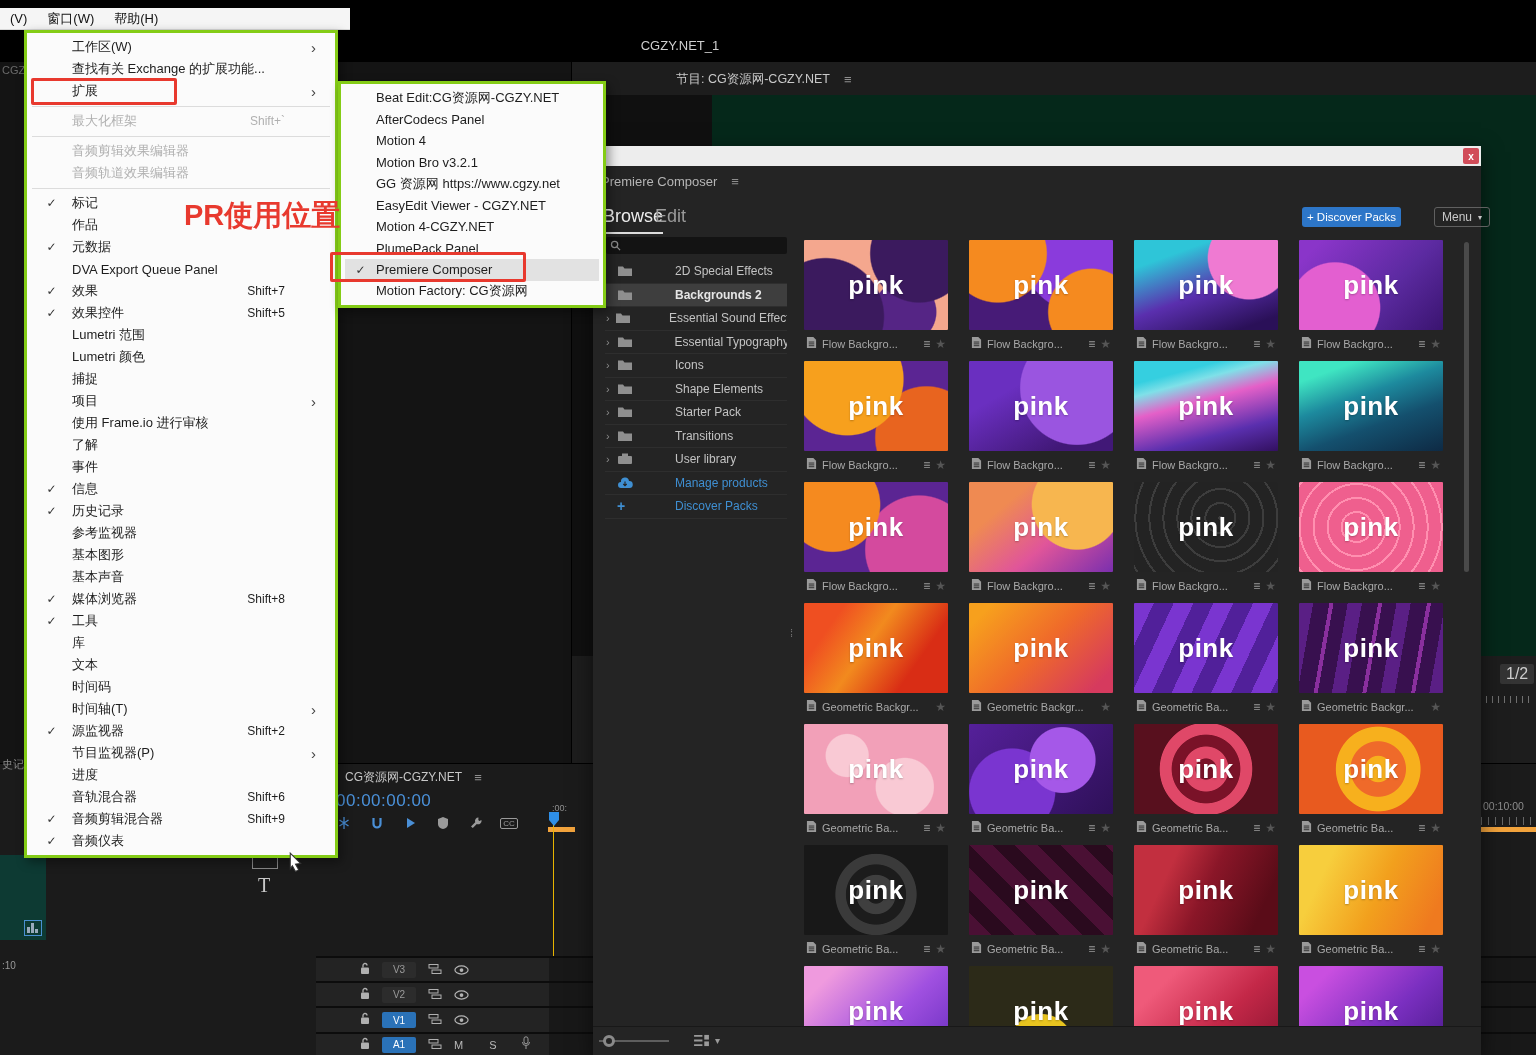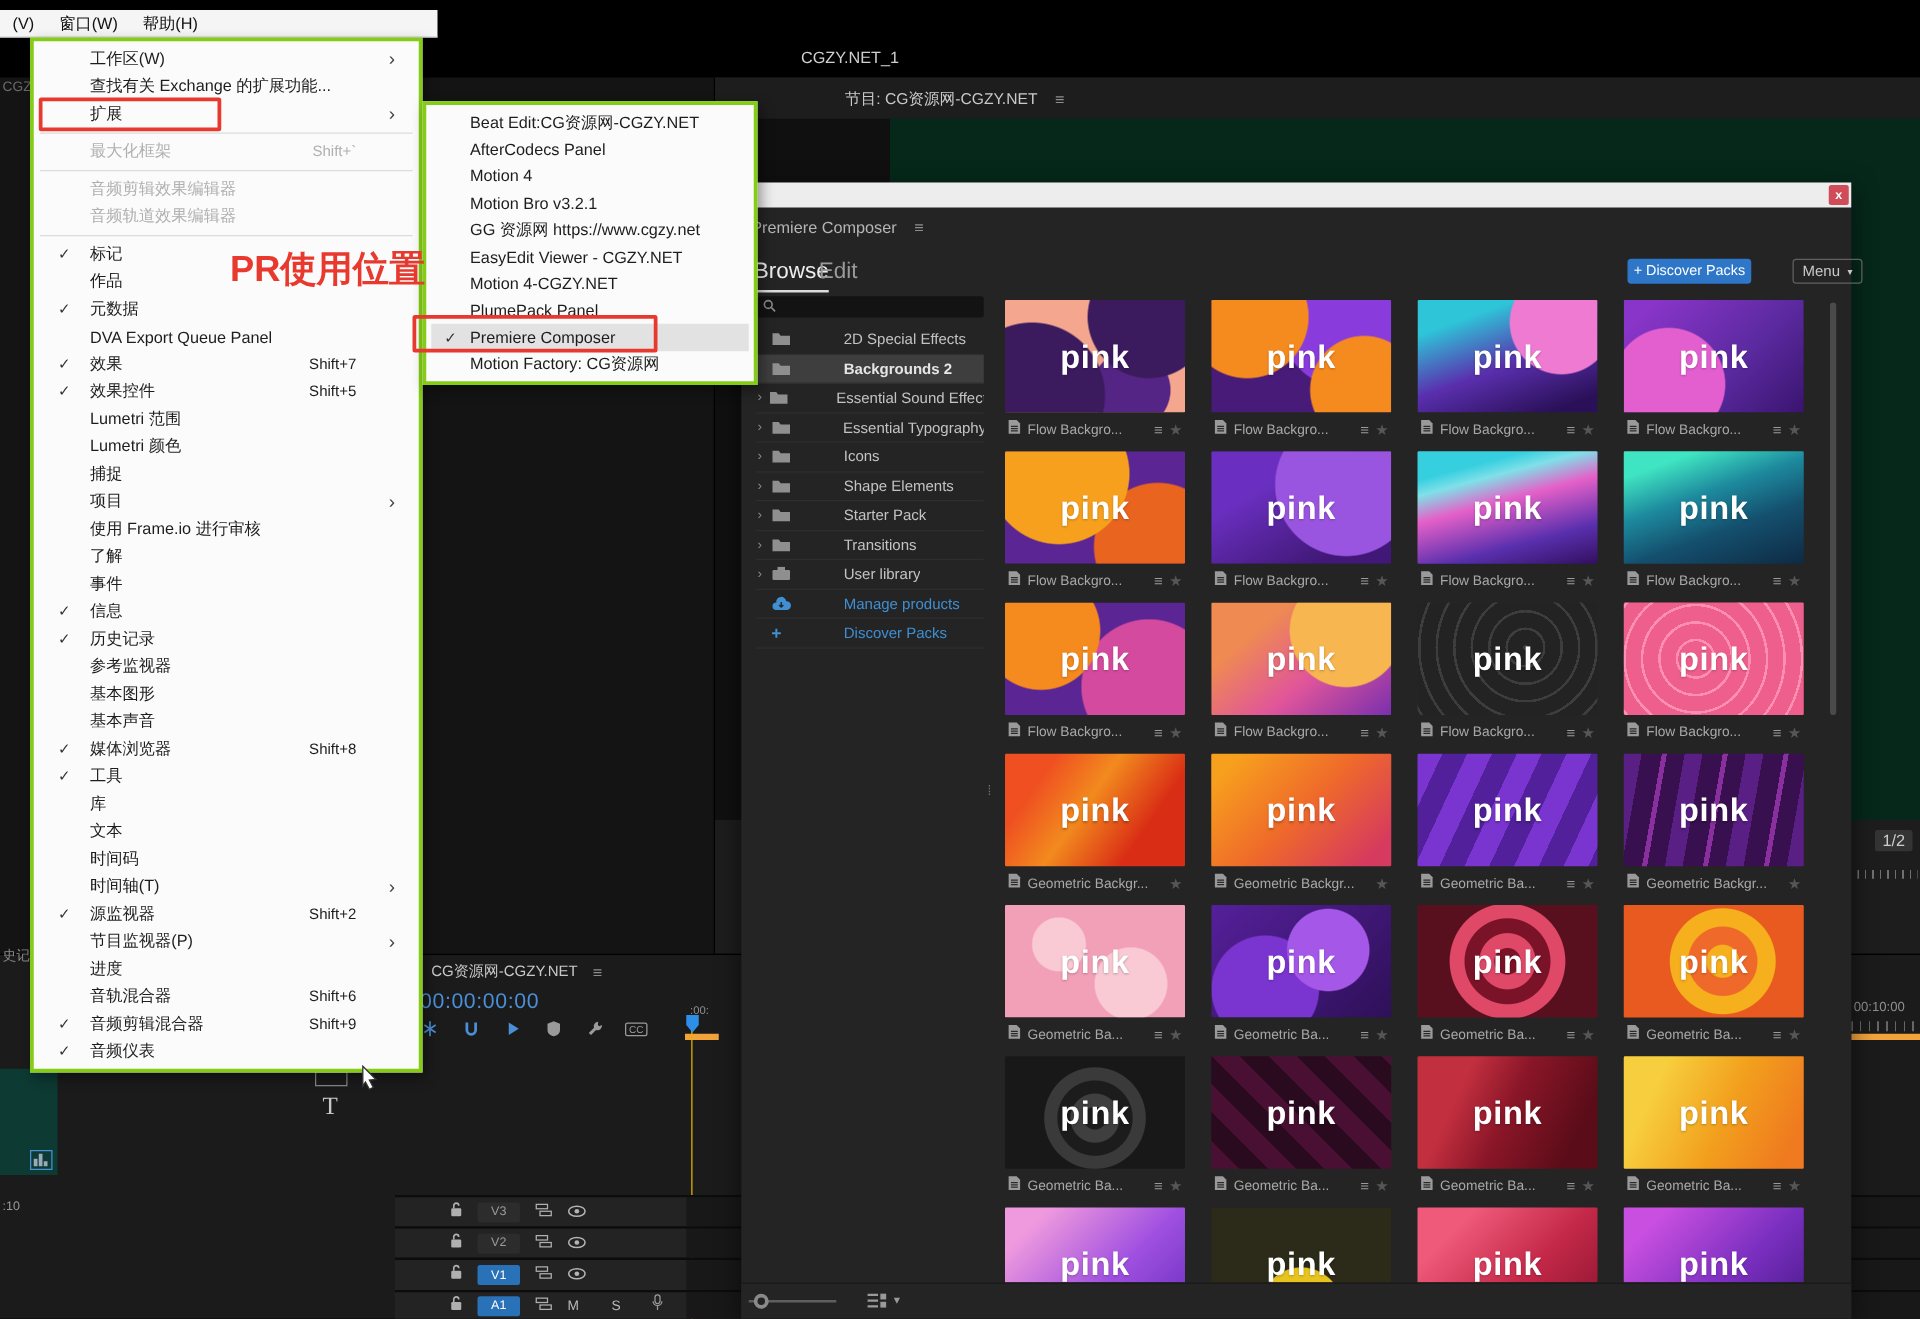--- a/index.html
+++ b/index.html
@@ -13,21 +13,21 @@
   #menubar{left:0;top:8px;width:350px;height:22px;background:#f5f5f5;display:flex;align-items:center;border-bottom:1px solid #d8d8d8;}
   .mb-item{padding:0 10px;font-size:13px;color:#111;white-space:nowrap;}
   #cgzy-remnant{left:2px;top:64px;font-size:11px;color:#6a6a6a;}
 
   
   #program{left:571px;top:62px;width:965px;height:701px;background:#1d1d1d;border-left:1px solid #000;}
   #program-header{left:676px;top:71px;font-size:12.5px;color:#c9c9c9;display:flex;gap:14px;align-items:center;}
   .panel-menu{color:#8e8e8e;font-size:13px;}
   #video{left:712px;top:95px;width:824px;height:561px;background:#05281a;}
   #video-left{left:572px;top:95px;width:140px;height:561px;background:#101010;}
-  #page-ind{left:1500px;top:664px;background:#343434;border-radius:2px;color:#ccc;font-size:13px;padding:1px 6px;}
+  #page-ind{left:1500px;top:664px;background:#343434;border-radius:2px;color:#ccc;font-size:16px;padding:1px 6px;}
   #meter-ticks{left:1486px;top:696px;width:48px;height:7px;background:repeating-linear-gradient(90deg,#707070 0 1px,transparent 1px 6px);}
 
   
   #timeline{left:0px;top:763px;width:1536px;height:292px;background:#1b1b1b;border-top:1px solid #000;}
   #tl-header{left:345px;top:769px;font-size:12px;color:#c8c8c8;display:flex;gap:12px;align-items:center;}
   #tl-timecode{left:336px;top:791px;font-size:17px;color:#4a90d8;letter-spacing:.5px;}
   #tl-tools{left:336px;top:815px;display:flex;gap:17px;align-items:center;}
   .tl-ico{width:16px;height:16px;display:inline-flex;align-items:center;justify-content:center;}
   .ccbox{font-size:8px;color:#9a9a9a;border:1px solid #9a9a9a;border-radius:2px;padding:0 2px;}
   #ruler-right{left:1483px;top:800px;font-size:10.5px;color:#8e8e8e;}

